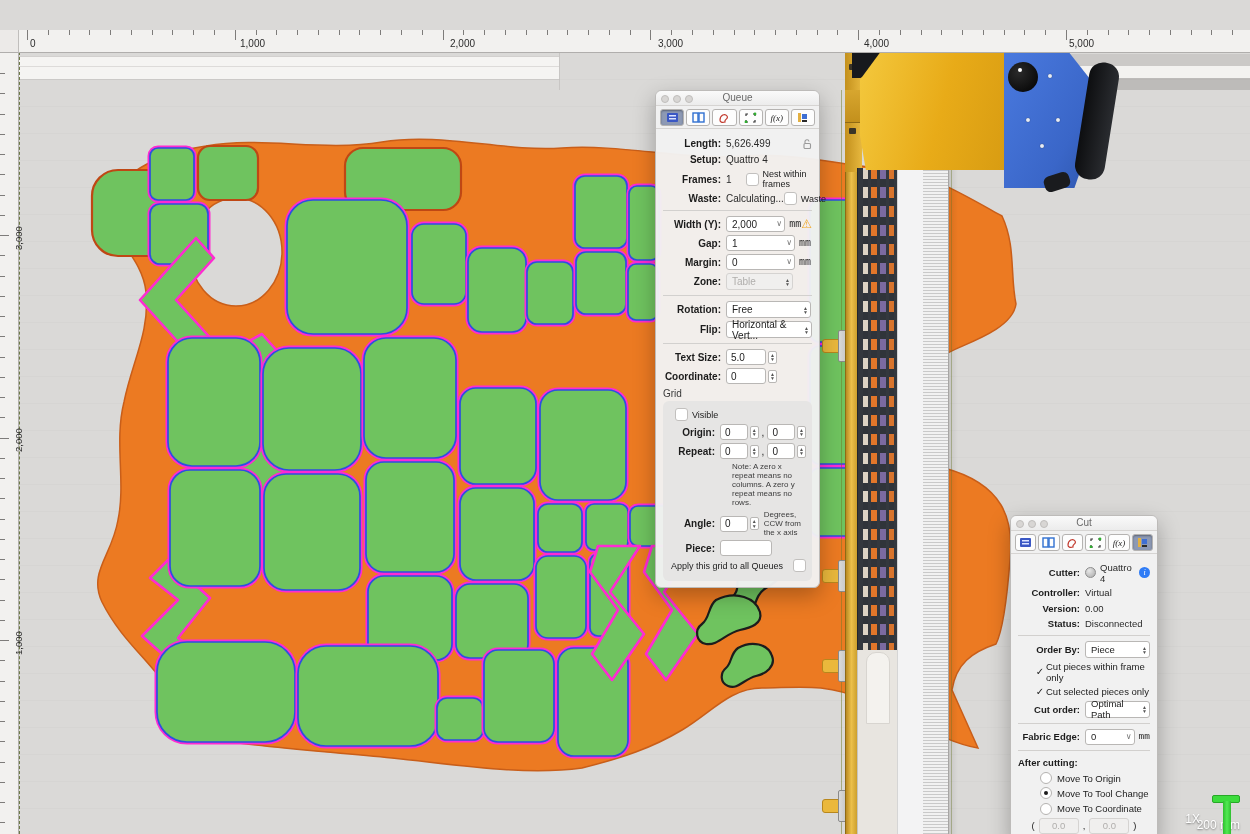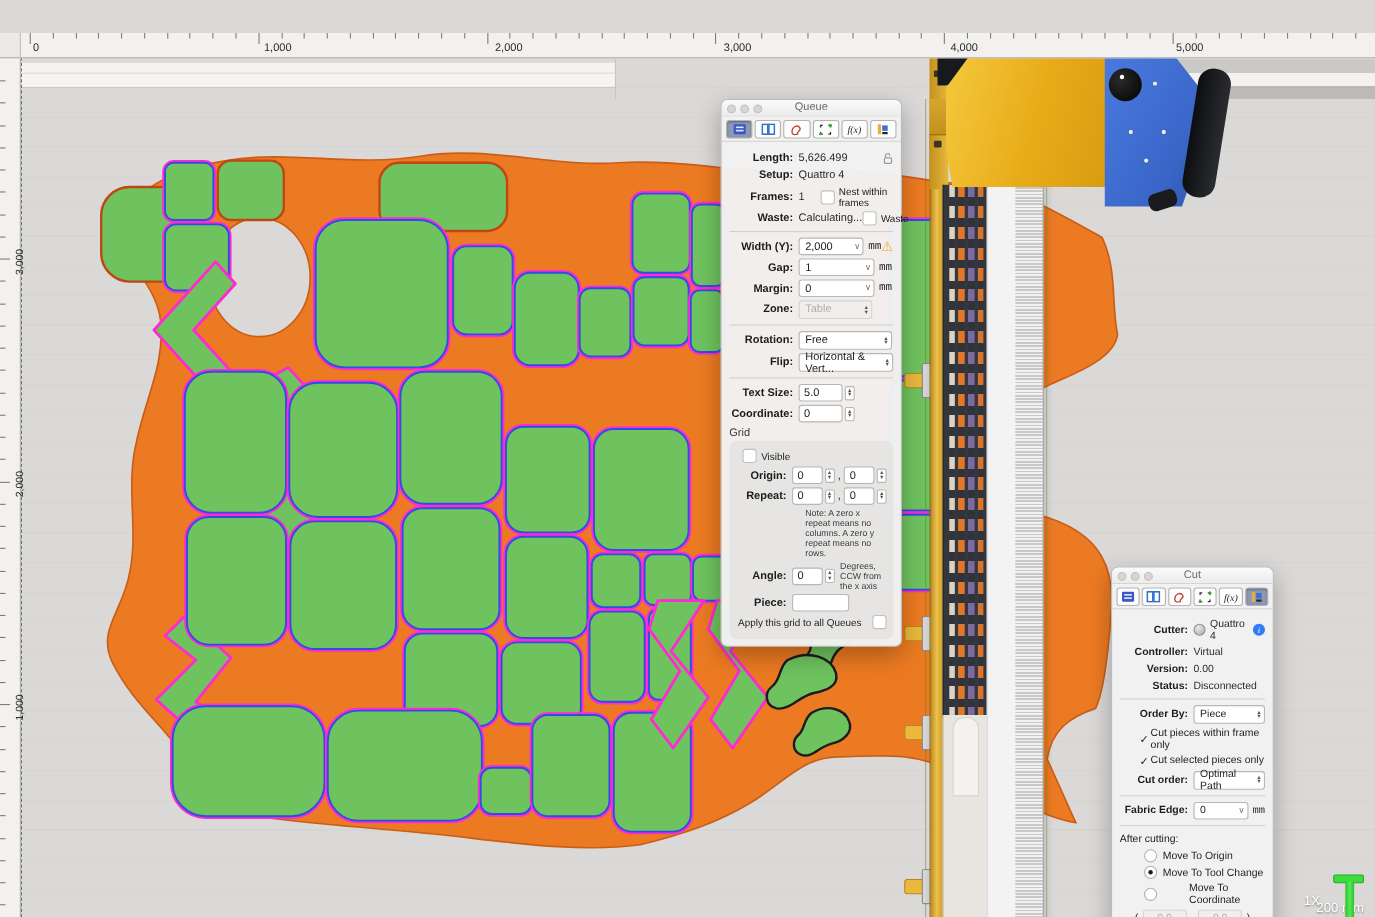--- a/index.html
+++ b/index.html
@@ -695,31 +695,31 @@
       <div class="row">
         <span class="lab">Fabric Edge:</span>
         <span class="combo" style="width:46px;">
             <span style="flex:1;">0</span>
             <span class="arr">∨</span>
           </span>
         <span class="unit">mm</span>
       </div>
       <div class="hr"></div>
       <div class="row">
-        <span style="font-weight:normal;text-align:right;">After cutting:</span>
+        <span style="font-weight:bold;text-align:right;">After cutting:</span>
       </div>
       <div class="row" style="margin-left:22px;align-items:flex-end;">
         <span class="radio"></span>
         <span>Move To Origin</span>
       </div>
       <div class="row" style="margin-left:22px;">
         <span class="radio on"></span>
         <span>Move To Tool Change</span>
       </div>
-      <div class="row" style="margin-left:22px;gap:24px;">
+      <div class="row" style="margin-left:22px;">
         <span class="radio"></span>
         <span>Move To Coordinate</span>
       </div>
       <div class="row" style="justify-content:center;gap:4px;">
         <span>(</span>
         <span class="numbox disbox" style="width:30px;justify-content:center;">
             <span class="dis">0.0</span>
           </span>
         <span>,</span>
         <span class="numbox disbox" style="width:30px;justify-content:center;">

